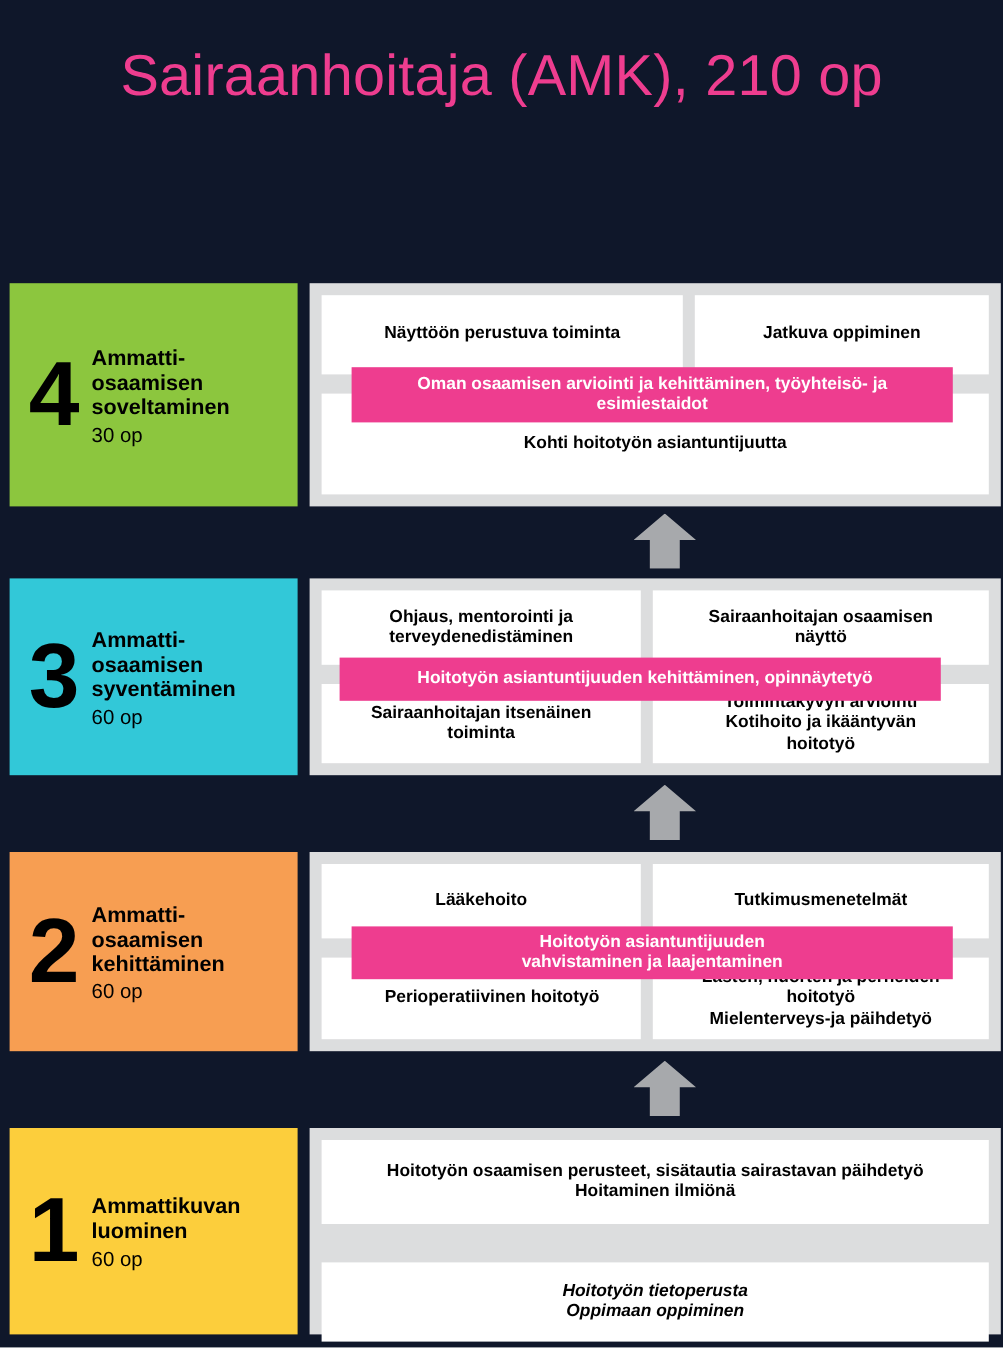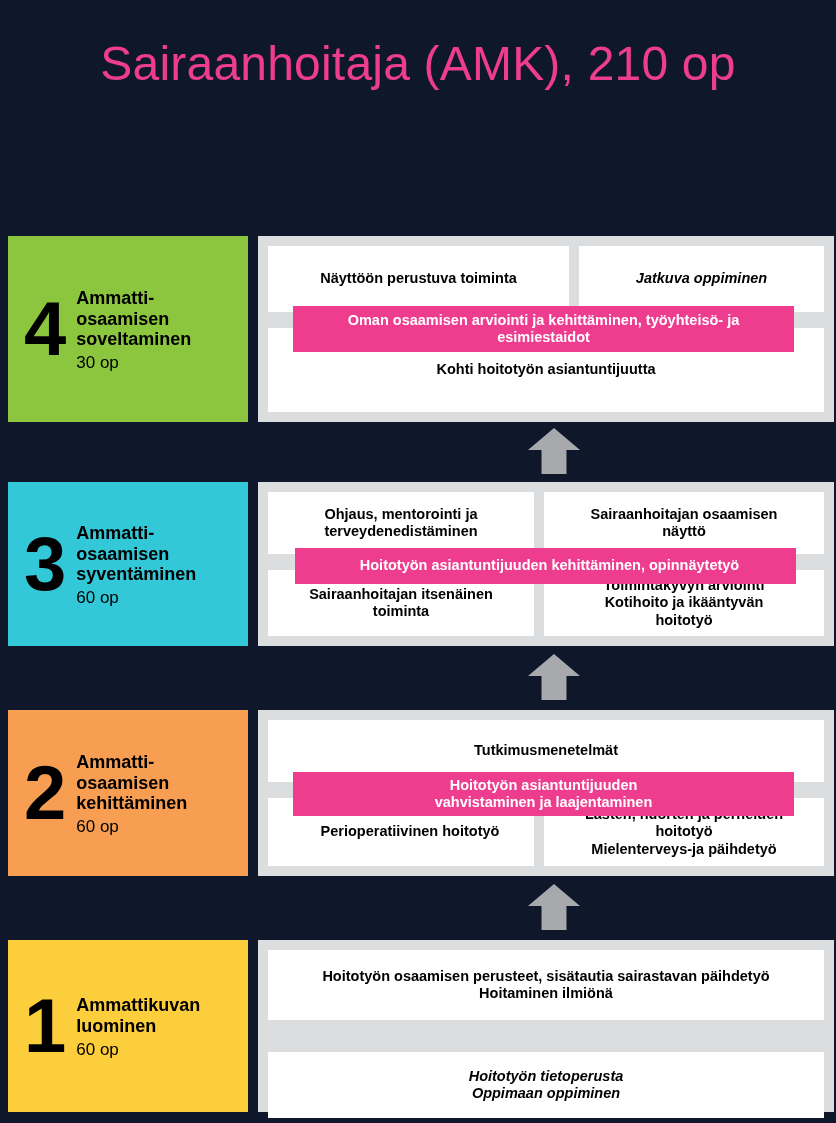--- a/index.html
+++ b/index.html
@@ -154,36 +154,36 @@
     clip-path: polygon(50% 0%, 100% 48%, 74% 48%, 74% 100%, 26% 100%, 26% 48%, 0% 48%);
   }
 
   
   
   #level-4 { top: 0px; height: 186px; }
   #level-4 .level-badge { background: #8CC63E; }
   #level-4 .content-panel { height: 186px; }
   #level-4 .box-top { height: 66px; }
   #level-4 .box-top .left { width: 301px; }
-  #level-4 .box-top .right { flex: 1; font-style: italic; }
+  #level-4 .box-top .right { flex: 1; }
   #level-4 .box-bottom { height: 84px; margin-top: 16px; }
   #level-4 .box-bottom .full { flex: 1; }
   #level-4 .pink-bar { left: 35px; top: 70px; width: 501px; height: 46px; }
 
   
   #level-3 { top: 246px; height: 164px; }
   #level-3 .level-badge { background: #32C8D8; }
   #level-3 .content-panel { height: 164px; }
   #level-3 .box-top { height: 62px; }
   #level-3 .box-top .left { width: 266px; }
   #level-3 .box-top .right { flex: 1; }
   #level-3 .box-bottom { height: 66px; margin-top: 16px; }
   #level-3 .box-bottom .left { width: 266px; }
   #level-3 .box-bottom .right { flex: 1; }
-  #level-3 .pink-bar { left: 37px; top: 66px; width: 501px; height: 36px; padding-left: 20px; }
+  #level-3 .pink-bar { left: 25px; top: 66px; width: 501px; height: 36px; padding-left: 20px; }
 
   
   #level-2 { top: 474px; height: 166px; }
   #level-2 .level-badge { background: #F79E52; }
   #level-2 .content-panel { height: 166px; }
   #level-2 .box-top { height: 62px; }
   #level-2 .box-top .left { width: 266px; }
   #level-2 .box-top .right { flex: 1; justify-content: center; }
   #level-2 .box-bottom { height: 68px; margin-top: 16px; }
   #level-2 .box-bottom .left { width: 266px; padding-left: 28px; }
@@ -303,20 +303,23 @@
 osaamisen
 kehittäminen</div>
           <div class="badge-credits">60 op</div>
         </div>
       </div>
 
       <div class="gutter"></div>
 
       <div class="content-panel">
         <div class="box-row box-top">
+          <div class="course-box left">
+            <span>Lääkehoito</span>
+          </div>
           <div class="course-box right">
             <span>Tutkimusmenetelmät</span>
           </div>
         </div>
         <div class="box-row box-bottom">
           <div class="course-box left">
             <span>Perioperatiivinen hoitotyö</span>
           </div>
           <div class="course-box right">
             <span>Lasten, nuorten ja perheiden

